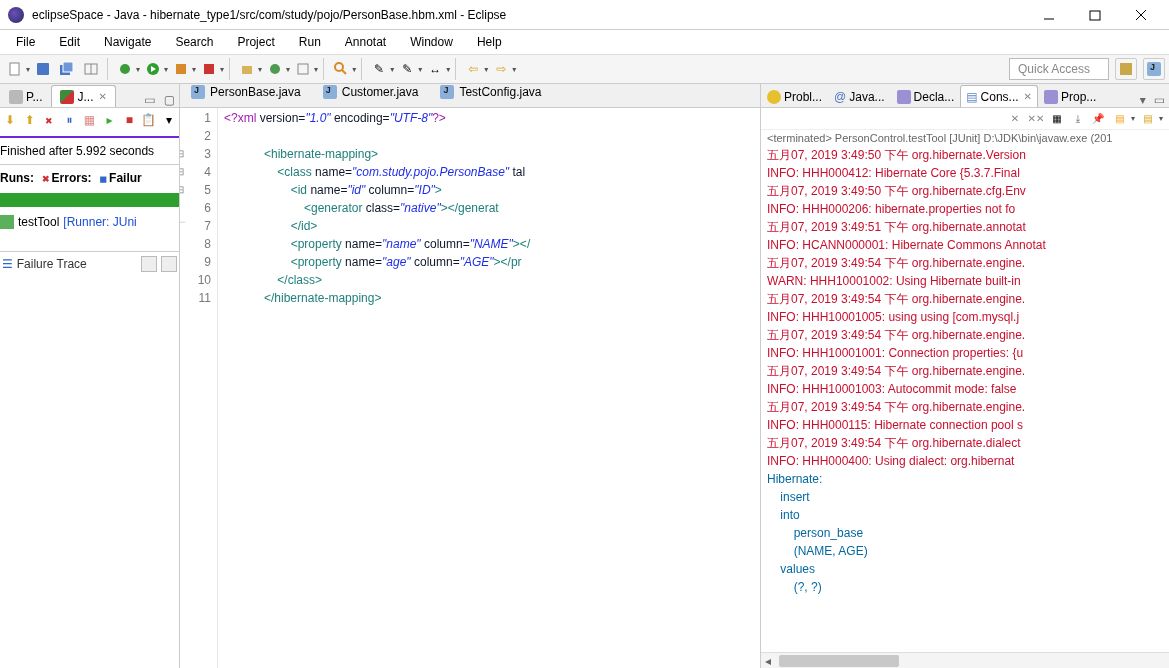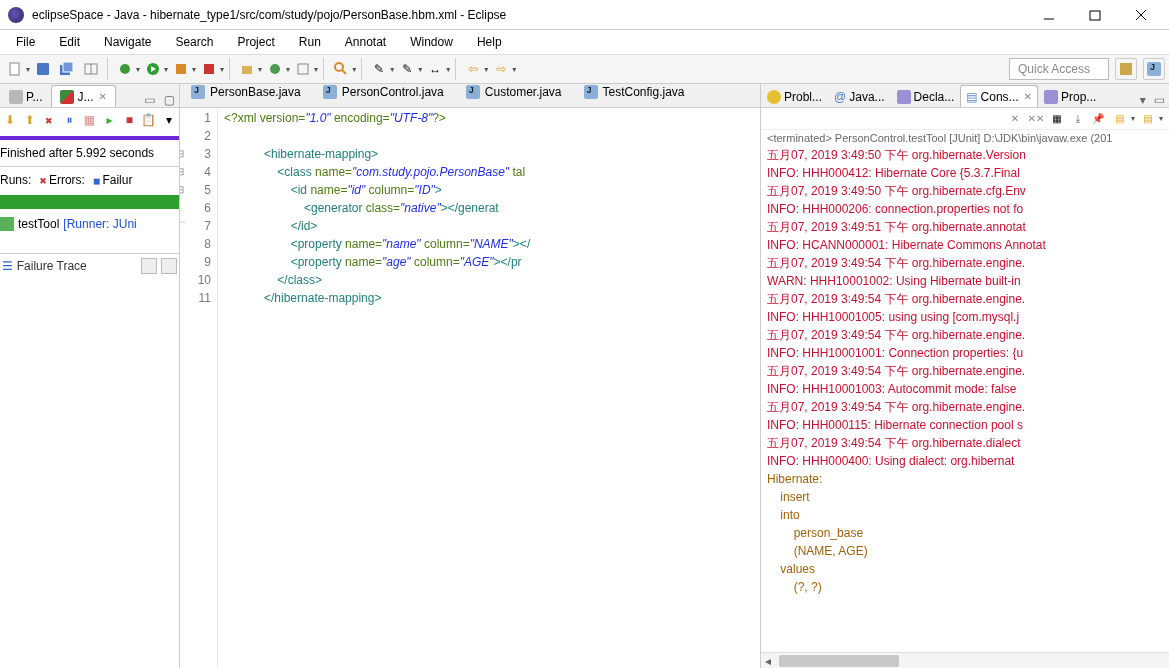--- a/index.html
+++ b/index.html
@@ -27,58 +27,58 @@
 .ico-junit { background:linear-gradient(135deg,#3c8c3c 50%,#c33 50%); }
 .ico-java  { background:#8ab0d9; position:relative; }
 .ico-java::after { content:"J"; font-size:9px; color:#222; position:absolute; left:3px; top:0; font-weight:bold;}
 .ico-xml   { background:#b9b9b9; }
 .ico-prob  { background:#e7c030; border-radius:50%; }
 .ico-gen   { background:#9a91d4; }
 .tab-spacer { flex:1; }
 .tab-ctrl { padding:0 4px; color:#666; cursor:pointer; }
 .junit-toolbar { display:flex; gap:4px; padding:4px 2px; align-items:center; }
 .jtb { width:16px; height:16px; display:flex; align-items:center; justify-content:center; cursor:pointer; }
-.junit-msg { border-top:4px solid #6d28d9; border-bottom:1px solid #ccc; padding:6px 0; margin-top:4px; }
-.junit-stats { display:flex; gap:8px; padding:6px 0; overflow:hidden; white-space:nowrap; }
+.junit-msg { border-top:2px solid #6d28d9; border-bottom:1px solid #ccc; padding:6px 0; margin-top:4px; }
+.junit-stats { display:flex; gap:8px; padding:6px 0; overflow:hidden; white-space:nowrap;font-weight:bold; }
 .stat-err::before { content:"✖"; color:#c33; font-size:9px; margin-right:2px;}
 .stat-fail::before { content:"◼"; color:#36c; font-size:9px; margin-right:2px;}
 .progress { height:14px; background:#2e9e2e; margin:2px 0 6px; }
 .tree-item { display:flex; align-items:center; gap:4px; padding:2px 0; }
 .tree-item .run-ico { width:14px; height:14px; background:#5bb05b; display:inline-block; }
 .ft-head { display:flex; align-items:center; justify-content:space-between; border-top:1px solid #ccc; margin-top:20px; padding:4px 2px; }
 .ft-head .ft-label { display:flex; gap:4px; align-items:center; color:#333; }
 .ft-btns { display:flex; gap:4px; }
 .ft-btn { width:16px; height:16px; border:1px solid #bbb; background:#eee; cursor:pointer; }
 
 .pane-center { flex:1; display:flex; flex-direction:column; border-right:1px solid #ccc; min-width:0;}
 .editor-tabs { height:24px; background:#f0f0f0; border-bottom:1px solid #ccc; display:flex; align-items:flex-end; overflow:hidden; }
 .editor-tabs .tab { gap:5px; padding:15px 10px; }
 .editor { flex:1; display:flex; font-family:Consolas,monospace; font-size:13.5px; overflow:hidden; background:#fff; }
 .gutter { width:38px; background:#fff; text-align:right; color:#787878; padding:1px 6px 0 0; border-right:1px solid #e8e8e8; line-height:18px; position:relative; }
 .g-minus { color:#888; font-size:10px; position:absolute; left:-4px; }
 .code { padding:1px 0 0 6px; white-space:pre; line-height:18px; color:#000; }
 .t-tag { color:#1e7f7b; }
-.t-attr { color:#4d7c0f; }
+.t-attr { color:#0f172a; }
 .t-str { color:#1e2ee6; font-style:italic; }
-.t-decl { color:#4d7c0f; }
+.t-decl { color:#a21caf; }
 
 .pane-right { width:408px; display:flex; flex-direction:column; min-width:0; }
 .rtabs { height:24px; display:flex; background:#f0f0f0; border-bottom:1px solid #ccc; align-items:flex-end; overflow:hidden; }
 .rtabs .tab { padding:2px 5px; }
 .console-toolbar { height:22px; display:flex; align-items:center; gap:5px; padding:0 6px; justify-content:flex-end; border-bottom:1px solid #eee; }
 .ctb { width:16px; height:16px; display:flex; align-items:center; justify-content:center; cursor:pointer; font-size:10px; }
 .c-x    { color:#888; }
 .c-xx   { color:#888; }
 .c-pin  { color:#999; }
 .c-scroll{ color:#555; }
 .c-dd   { color:#f5a623; }
 .console-head { padding:2px 6px; font-size:11px; color:#666; white-space:nowrap; overflow:hidden; }
 .console-body { flex:1; padding:0 6px; font-family:Consolas,monospace; font-size:13px; line-height:17px; white-space:pre; overflow:hidden; }
 .red { color:#c8102e; }
-.blk { color:#a16207; }
+.blk { color:#0369a1; }
 .scroll-h { height:16px; border-top:1px solid #ddd; background:#f4f4f4; display:flex; align-items:center; }
 .scroll-h .thumb { height:12px; width:120px; background:#c8c8c8; margin-left:4px; border-radius:2px; }
 svg { display:block; }
 </style>
 </head>
 <body>
 
 <div class="titlebar">
   <span class="eclipse-ico"></span>
   <span class="title">eclipseSpace - Java - hibernate_type1/src/com/study/pojo/PersonBase.hbm.xml - Eclipse</span>
@@ -270,24 +270,20 @@
   </div>
 
   <div class="pane-center">
     <div class="editor-tabs">
       <div class="tab">
           <span class="tab-ico ico-java"></span>
           <span>PersonBase.java</span>
         </div>
       <div class="tab">
           <span class="tab-ico ico-java"></span>
-          <span>PersonControl.java</span>
-        </div>
-      <div class="tab">
-          <span class="tab-ico ico-java"></span>
           <span>Customer.java</span>
         </div>
       <div class="tab">
           <span class="tab-ico ico-java"></span>
           <span>TestConfig.java</span>
         </div>
     </div>
     <div class="editor">
       <div class="gutter">
   1<br>  2<br><span class="g-minus">⊟</span>  3<br><span class="g-minus">⊟</span>  4<br><span class="g-minus">⊟</span>  5<br>  6<br><span class="g-minus" style="color:#bbb">￣</span>  7<br>  8<br>  9<br> 10<br> 11
@@ -341,21 +337,21 @@
       <div class="ctb c-pin">📌</div>
       <div class="ctb c-dd">▤</div>
         <span class="drop">▾</span>
       <div class="ctb" style="color:#d8a822">▤</div>
         <span class="drop">▾</span>
     </div>
     <div class="console-head">&lt;terminated&gt; PersonControl.testTool [JUnit] D:\JDK\bin\javaw.exe (201</div>
     <div class="console-body" id="console-out"><span class="red">五月07, 2019 3:49:50 下午 org.hibernate.Version</span>
 <span class="red">INFO: HHH000412: Hibernate Core {5.3.7.Final</span>
 <span class="red">五月07, 2019 3:49:50 下午 org.hibernate.cfg.Env</span>
-<span class="red">INFO: HHH000206: connection.properties not fo</span>
+<span class="red">INFO: HHH000206: hibernate.properties not fo</span>
 <span class="red">五月07, 2019 3:49:51 下午 org.hibernate.annotat</span>
 <span class="red">INFO: HCANN000001: Hibernate Commons Annotat</span>
 <span class="red">五月07, 2019 3:49:54 下午 org.hibernate.engine.</span>
 <span class="red">WARN: HHH10001002: Using Hibernate built-in </span>
 <span class="red">五月07, 2019 3:49:54 下午 org.hibernate.engine.</span>
 <span class="red">INFO: HHH10001005: using using [com.mysql.j</span>
 <span class="red">五月07, 2019 3:49:54 下午 org.hibernate.engine.</span>
 <span class="red">INFO: HHH10001001: Connection properties: {u</span>
 <span class="red">五月07, 2019 3:49:54 下午 org.hibernate.engine.</span>
 <span class="red">INFO: HHH10001003: Autocommit mode: false</span>

